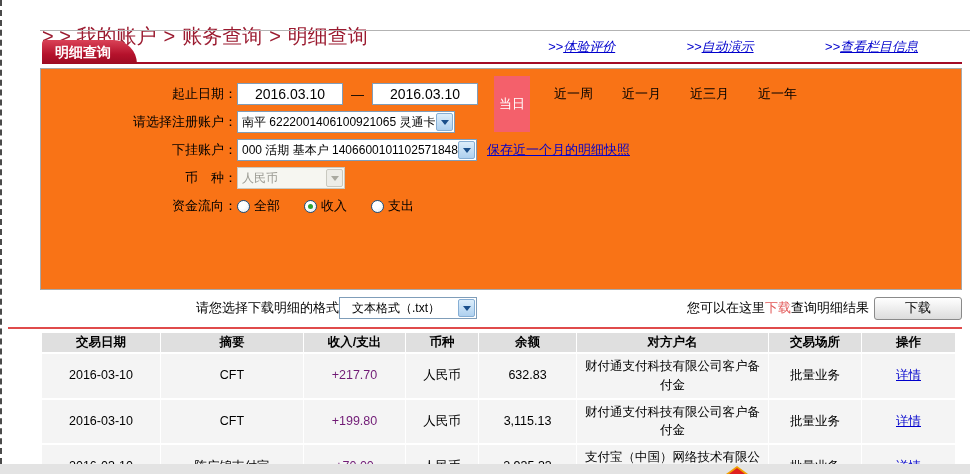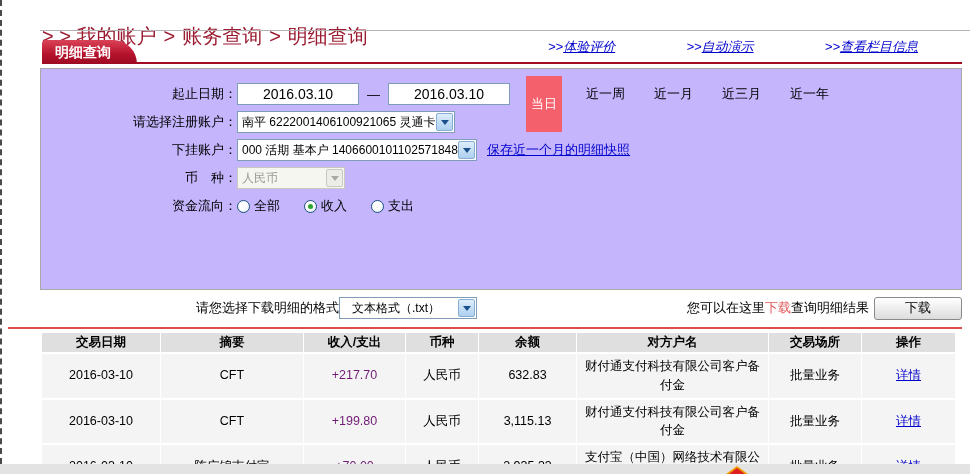--- a/index.html
+++ b/index.html
@@ -22,24 +22,24 @@
   .tab { position:absolute; left:42px; top:40px; height:24px; padding:0 26px 0 13px;
     background:linear-gradient(180deg,#da4257 0%,#b5122c 60%,#9c0b22 100%);
     border-radius:4px 26px 0 0; color:#fff; font-weight:bold; font-size:14px; line-height:24px; z-index:2; }
   .tab-rule { position:absolute; left:42px; top:62px; width:920px; height:2px; background:#a30b25; z-index:1; }
   .top-links { position:absolute; left:548px; top:38px; width:370px; display:flex; justify-content:space-between; }
   .top-link { color:#0000cc; text-decoration:none; cursor:pointer; white-space:nowrap;font-style:italic; }
   .top-link .tl-label { text-decoration:underline; }
 
   
   .form-panel { position:absolute; left:40px; top:68px; width:922px; height:222px;
-    background:#c4b5fd; border:1px solid #a8a8a8; padding-top:11px; }
+    background:#f97316; border:1px solid #a8a8a8; padding-top:11px; }
   .form-row { display:flex; align-items:center; height:28px; }
   .form-label { flex:0 0 196px; text-align:right; white-space:nowrap; }
-  .xp-input { width:122px; height:22px; border:1px solid #7f9db9; background:#fff;
+  .xp-input { width:106px; height:22px; border:1px solid #7f9db9; background:#fff;
     text-align:center; font-size:14px; font-family:inherit; }
   .dash { margin:0 8px; }
   .xp-select { display:inline-flex; align-items:center; height:22px; border:1px solid #7f9db9;
     background:#fff; font-size:12px; padding-left:4px; position:relative; cursor:pointer; white-space:nowrap; overflow:hidden; }
   .xp-select .sel-text { padding-right:22px; overflow:hidden; }
   .arrow-btn { position:absolute; right:1px; top:1px; bottom:1px; width:17px;
     background:linear-gradient(180deg,#ddeefb,#aed0ef); border:1px solid #86aed4; border-radius:2px;
     display:flex; align-items:center; justify-content:center; }
   .arrow-glyph { width:0; height:0; border:4px solid transparent; border-top:5px solid #1a4f8b; margin-top:5px; }
   .xp-select.disabled { background:#f6f6f1; border-color:#c9c9c0; color:#9b9b93; cursor:default; }

